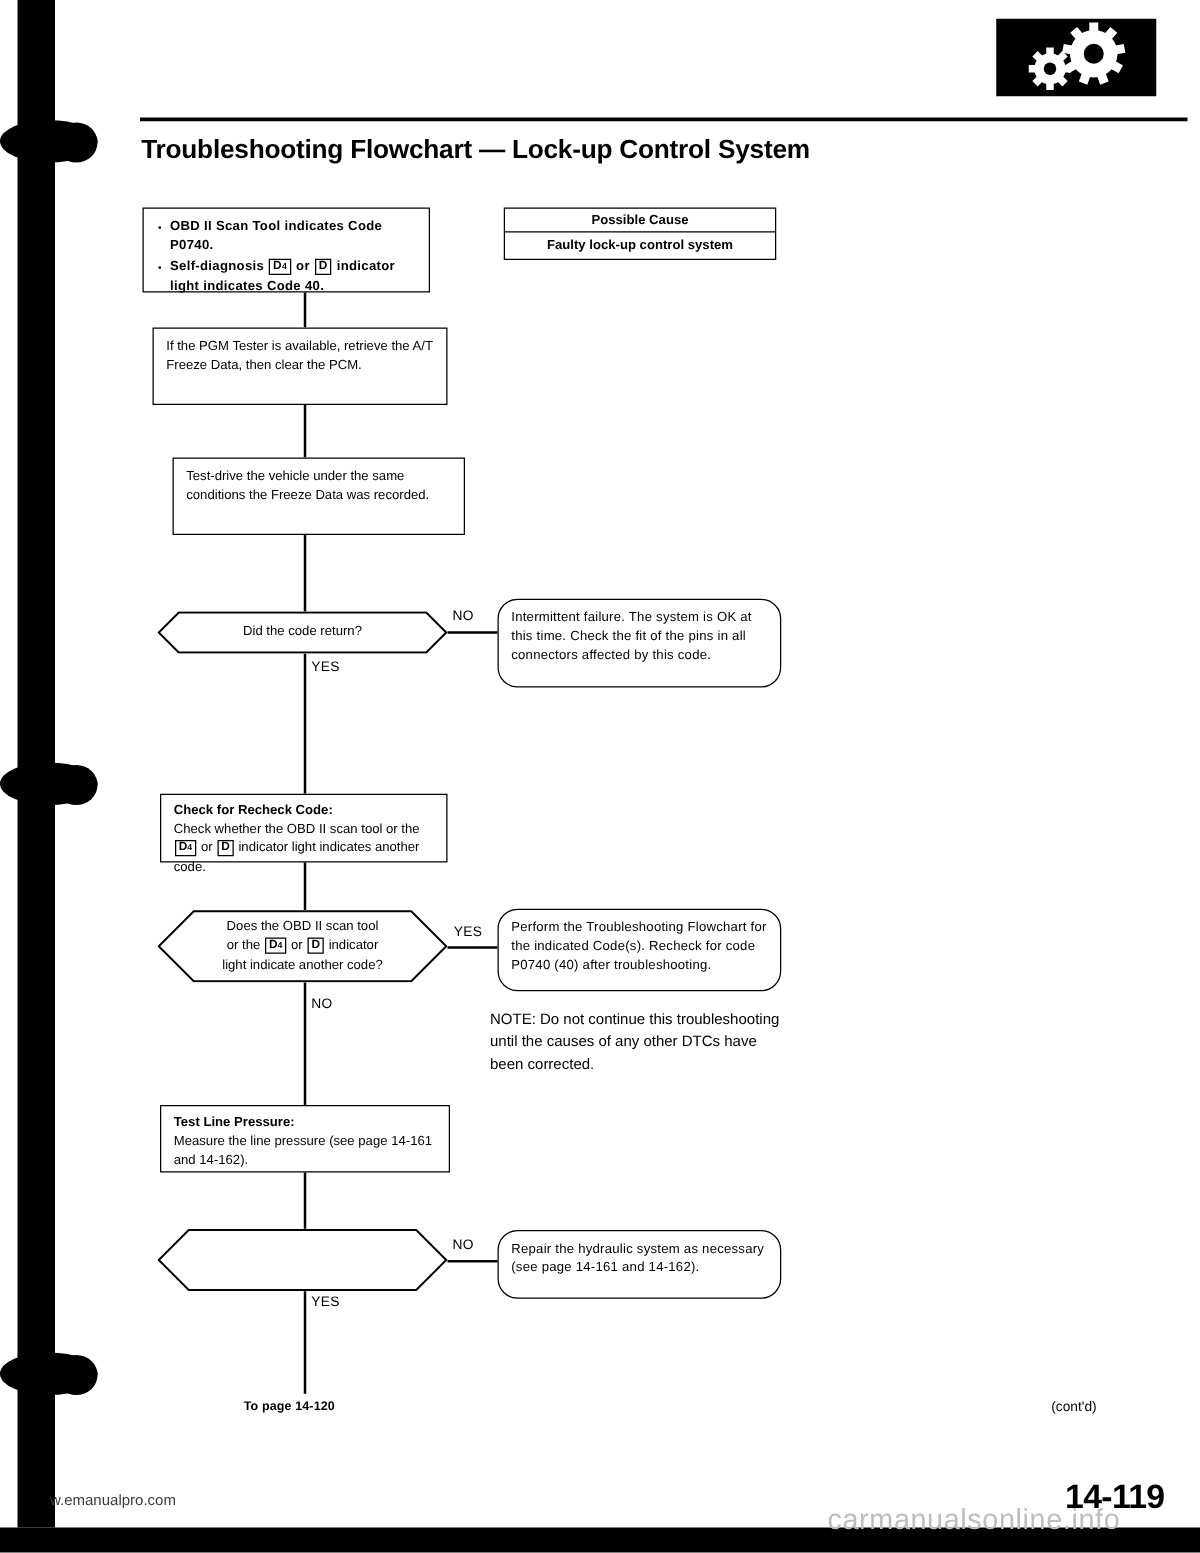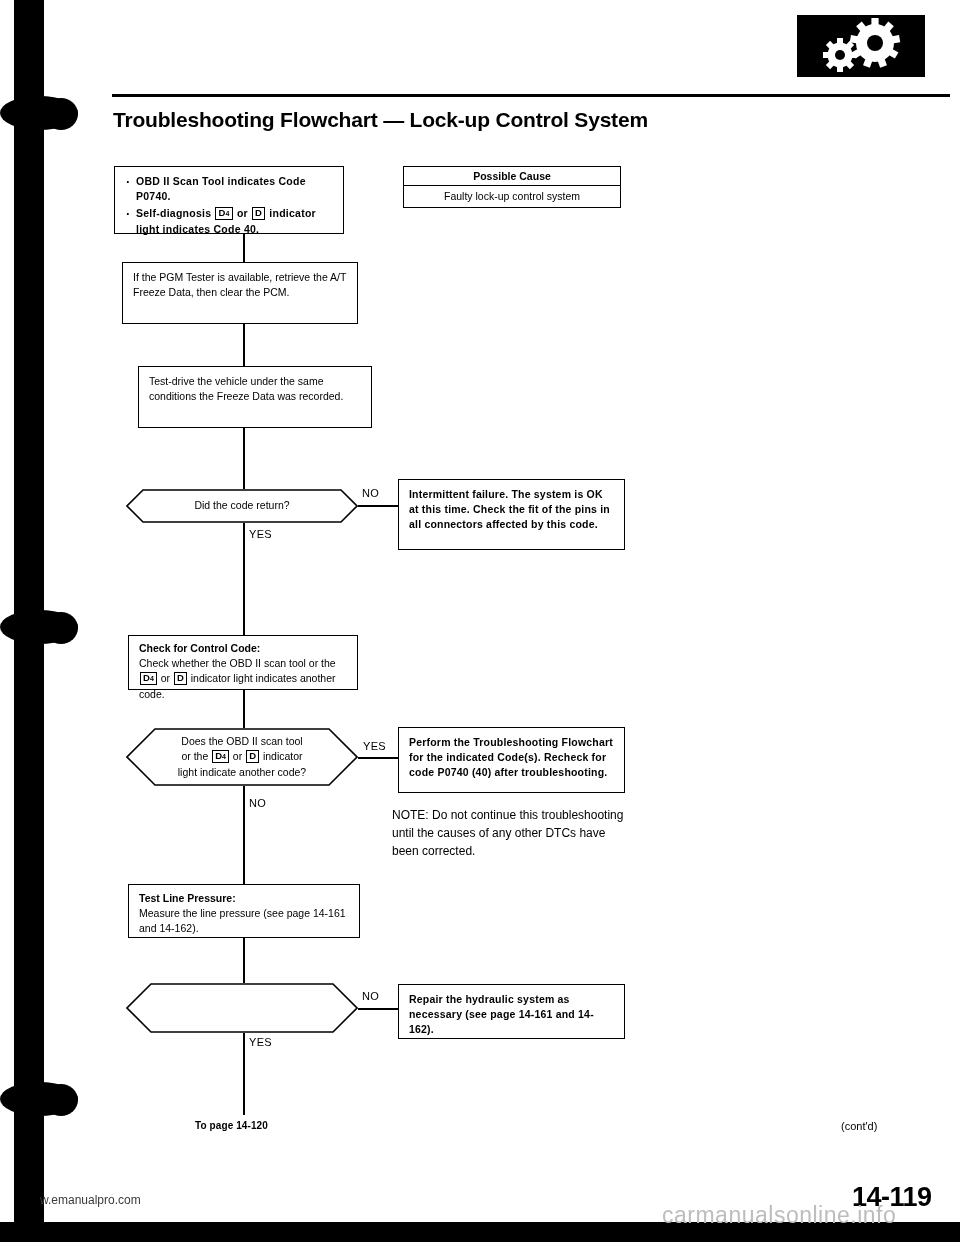--- a/index.html
+++ b/index.html
@@ -59,21 +59,21 @@
 
   
   .fbox {
     position: absolute;
     border: 1.5px solid #000;
     background: #fff;
     padding: 7px 9px 7px 10px;
     font-size: 10.5px;
     line-height: 1.45;
   }
-  .fbox.bold { font-weight: bold; letter-spacing: 0.2px; }
+  .fbox.bold { font-weight: normal; letter-spacing: 0.2px; border-radius: 16px; }
   .fbox .hdr { font-weight: bold; }
 
   ul.bullets { margin: 0; padding: 0; list-style: none; }
   ul.bullets li {
     position: relative; padding-left: 11px; margin-bottom: 2px;
     font-weight: bold; letter-spacing: 0.25px;
   }
   ul.bullets li:before {
     content: "\00B7"; position: absolute; left: 1px; top: -1px;
     font-weight: bold; font-size: 13px;
@@ -96,21 +96,21 @@
     position: absolute; left: 403px; top: 166px; width: 218px;
     border: 1.5px solid #000;
     background: #fff;
   }
   .pc-head {
     text-align: center; font-weight: bold; font-size: 10.5px;
     padding: 3px 0 3px 0;
     border-bottom: 1.5px solid #000;
   }
   .pc-cell {
-    text-align: center; font-weight: normal; font-size: 10.5px;
+    text-align: center; font-weight: bold; font-size: 10.5px;
     padding: 4px 0 5px 0;
   }
 
   
   .hex {
     position: absolute;
     background: #fff;
     display: flex; align-items: center; justify-content: center;
     text-align: center;
     font-size: 10.5px; line-height: 1.45;
@@ -251,21 +251,21 @@
 <div class="branch-label" style="left:362px; top:487px;">NO</div>
 
 <div class="vline" style="left:243px; top:523px; height:112px;"></div>
 <div class="branch-label" style="left:249px; top:528px;">YES</div>
 
 <div class="fbox bold" style="left:398px; top:479px; width:227px; height:71px;">
   <span>Intermittent failure. The system is OK at this time. Check the fit of the pins in all connectors affected by this code.</span>
 </div>
 
 <div class="fbox" style="left:128px; top:635px; width:230px; height:55px; padding-top:5px;">
-  <div class="hdr">Check for Control Code:</div>
+  <div class="hdr">Check for Recheck Code:</div>
   <div>
     <span>Check whether the OBD II scan tool or the</span>
     <span class="ind"><span>D</span><sub>4</sub></span>
     <span>or</span>
     <span class="ind"><span>D</span></span>
     <span>indicator light indi­cates another code.</span>
   </div>
 </div>
 <div class="vline" style="left:243px; top:690px; height:50px;"></div>
 

